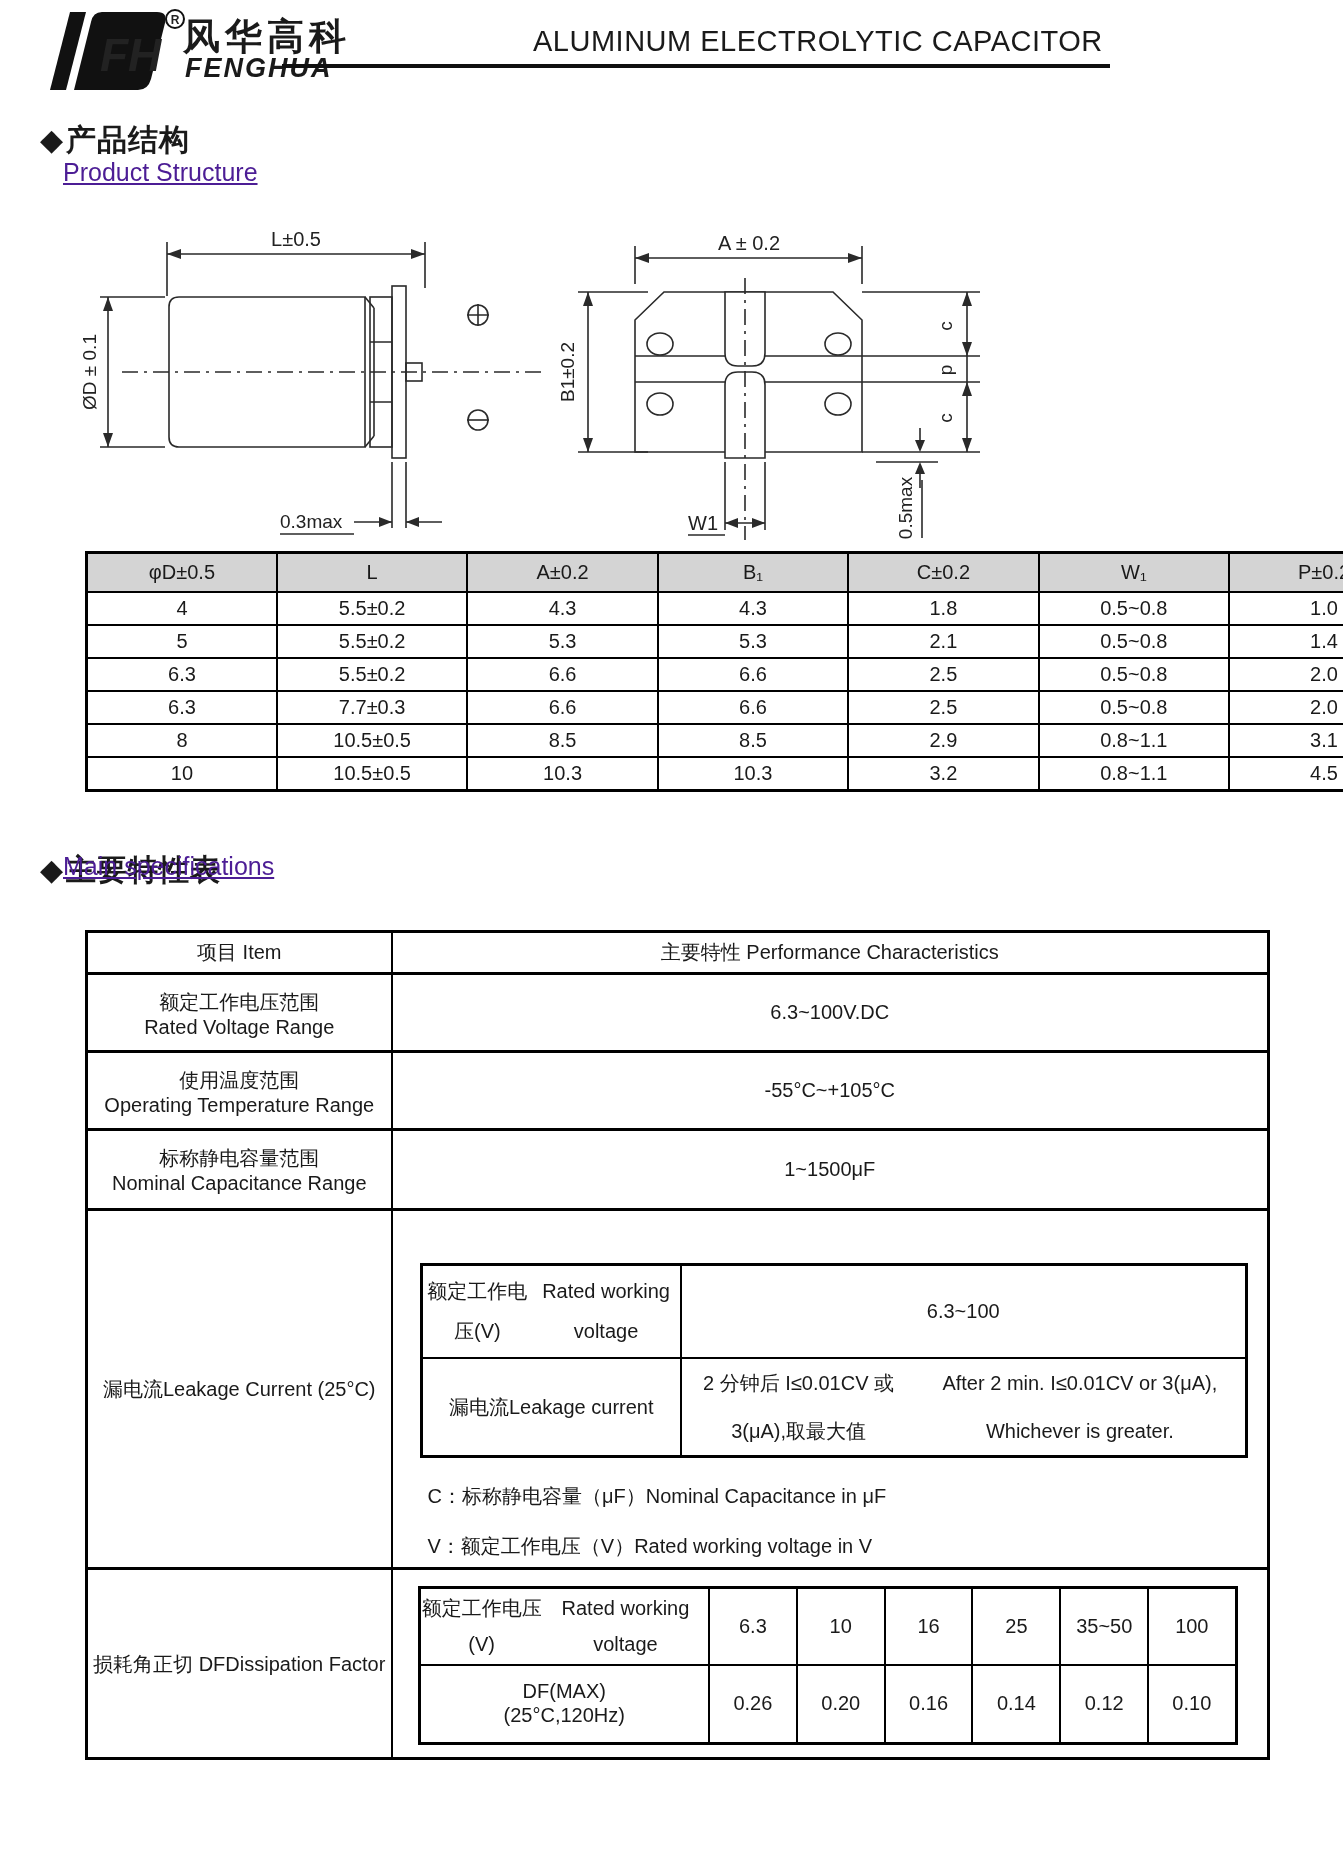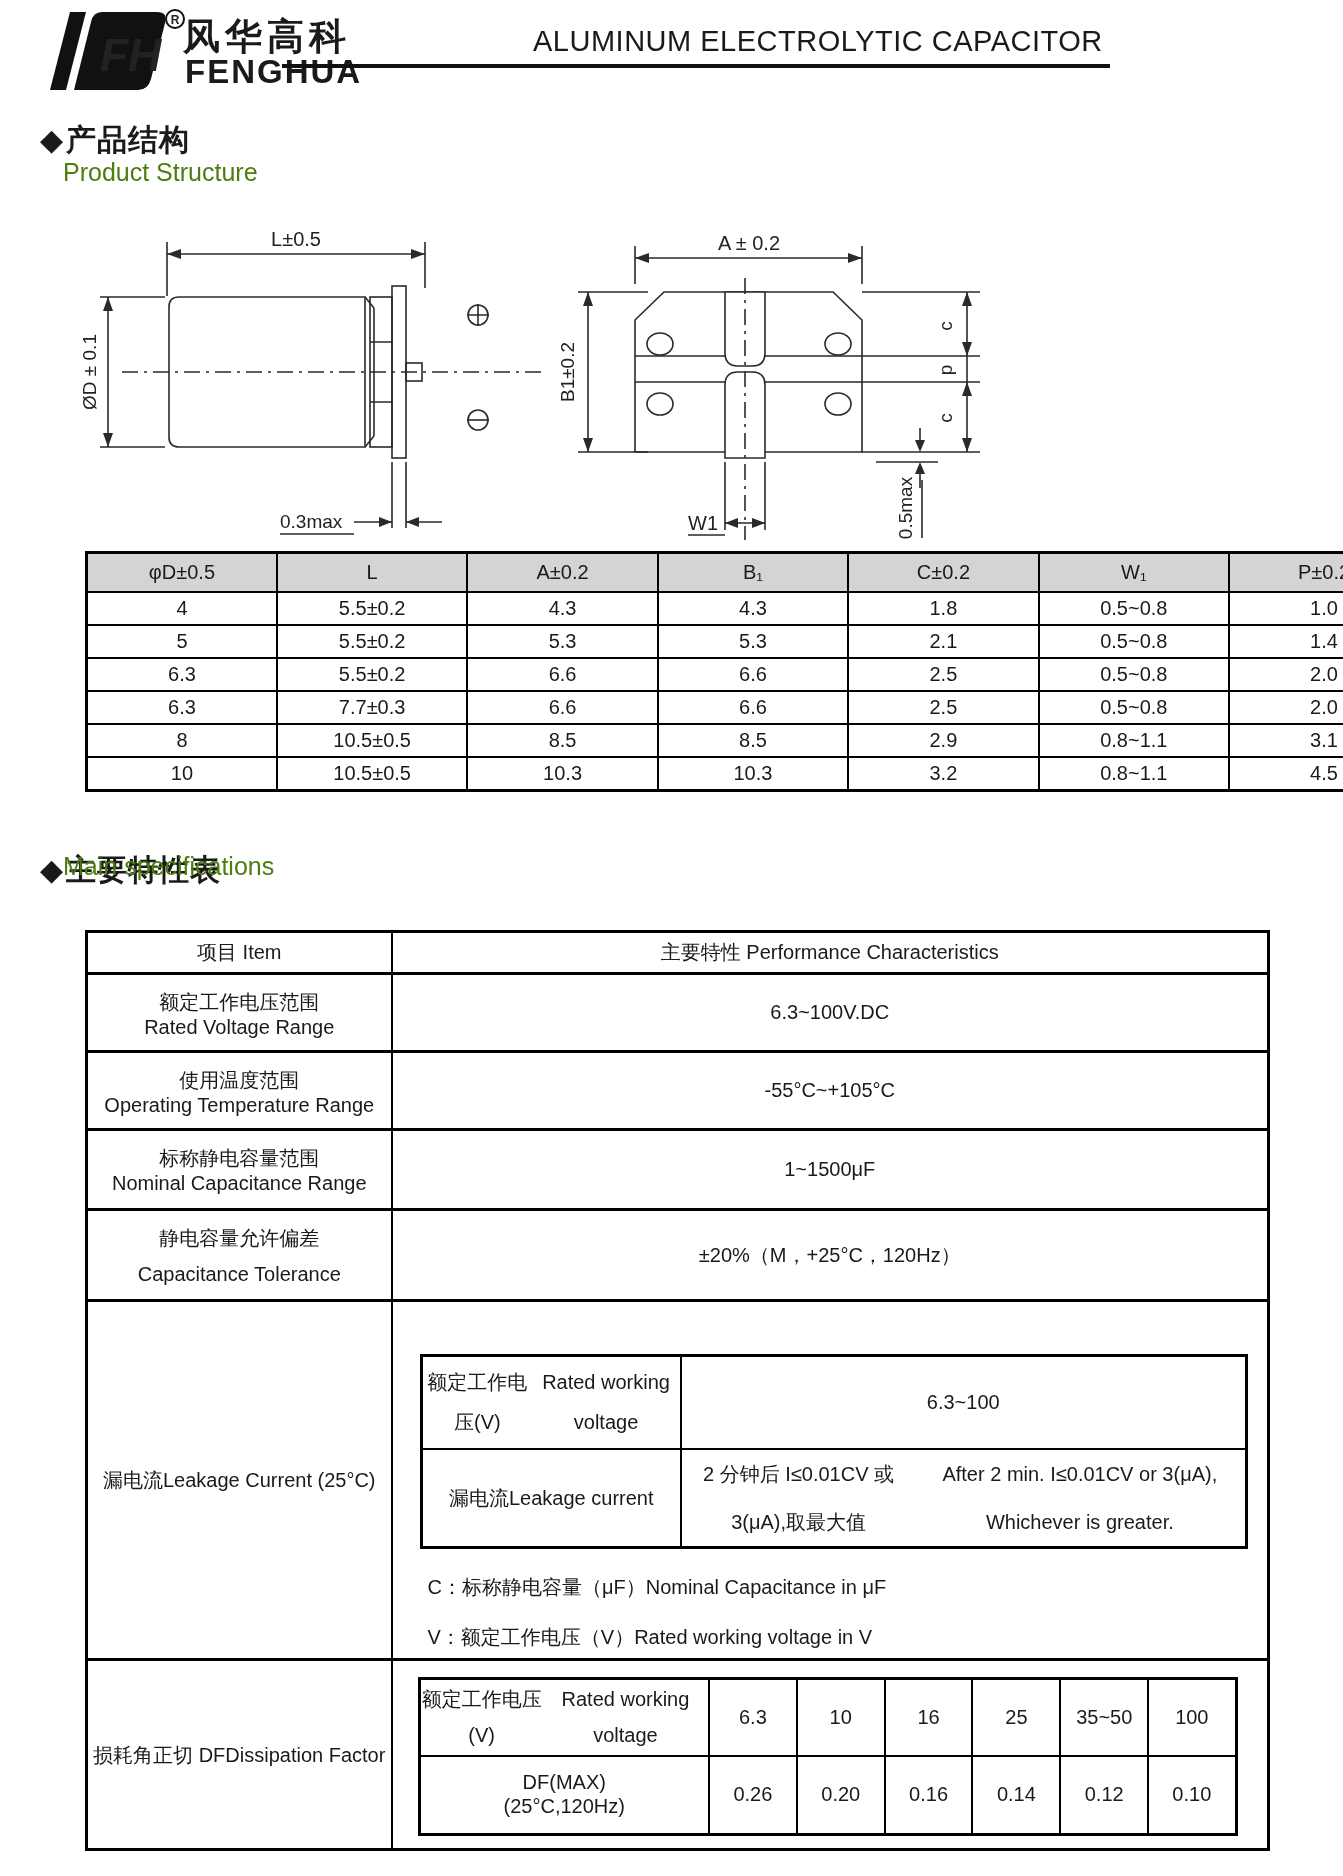--- a/index.html
+++ b/index.html
@@ -1,26 +1,26 @@
 <!DOCTYPE html>
 <html><head>
 <meta charset="utf-8">
 <style>
   html,body{margin:0;padding:0;background:#9a9a9a;}
   .page{position:relative;width:1343px;height:1876px;background:#ffffff;margin:0 auto;
         font-family:"Liberation Sans","DejaVu Sans",sans-serif;color:#1a1a1a;overflow:hidden;}
   .abs{position:absolute;}
   
   .brand-cn{left:183px;top:12px;font-size:37px;font-weight:700;letter-spacing:5px;}
-  .brand-en{left:185px;top:53px;font-size:33px;font-weight:700;letter-spacing:2px;}
+  .brand-en{left:185px;top:53px;font-size:27px;font-weight:700;letter-spacing:2px;font-style:italic;}
   .page-title{left:533px;top:25px;width:570px;font-size:29px;font-weight:400;letter-spacing:.5px;white-space:nowrap;}
   .rule{left:282px;top:64px;width:828px;height:4px;background:#101010;}
   
   .sec-cn{font-size:30px;font-weight:600;letter-spacing:1px;}
-  .sec-en{font-size:25px;color:#4d7c0f;}
+  .sec-en{font-size:25px;color:#4c1d95;text-decoration:underline;}
   .diamond{margin-right:2px;}
   
   svg text{font-family:"Liberation Sans","DejaVu Sans",sans-serif;fill:#222;}
   
   table{border-collapse:collapse;}
   .dim-table{left:85px;top:551px;width:1336px;table-layout:fixed;font-size:20px;text-align:center;}
   .dim-table{border:3px solid #000;}
   .dim-table th,.dim-table td{border:2px solid #000;font-weight:400;padding:0;}
   .dim-table th{background:#d4d4d4;height:37px;}
   .dim-table td{height:31px;}
@@ -255,29 +255,20 @@
     <tr style="height:80px">
       <td>
             <div class="stack" style="height:74px">
         <div>标称静电容量范围</div>
         <div>Nominal Capacitance Range</div>
       </div>
           </td>
       <td>1~1500μF</td>
     </tr>
 
-    <tr style="height:91px">
-      <td>
-            <div class="stack" style="height:85px">
-        <div>静电容量允许偏差</div>
-        <div>Capacitance Tolerance</div>
-      </div>
-          </td>
-      <td>±20%（M，+25°C，120Hz）</td>
-    </tr>
 
     <tr style="height:359px">
       <td>
             <div class="center-lines lh44">
         <div>漏电流</div>
         <div>Leakage Current (25°C)</div>
       </div>
           </td>
       <td>
         <div class="cellwrap" style="height:353px">

